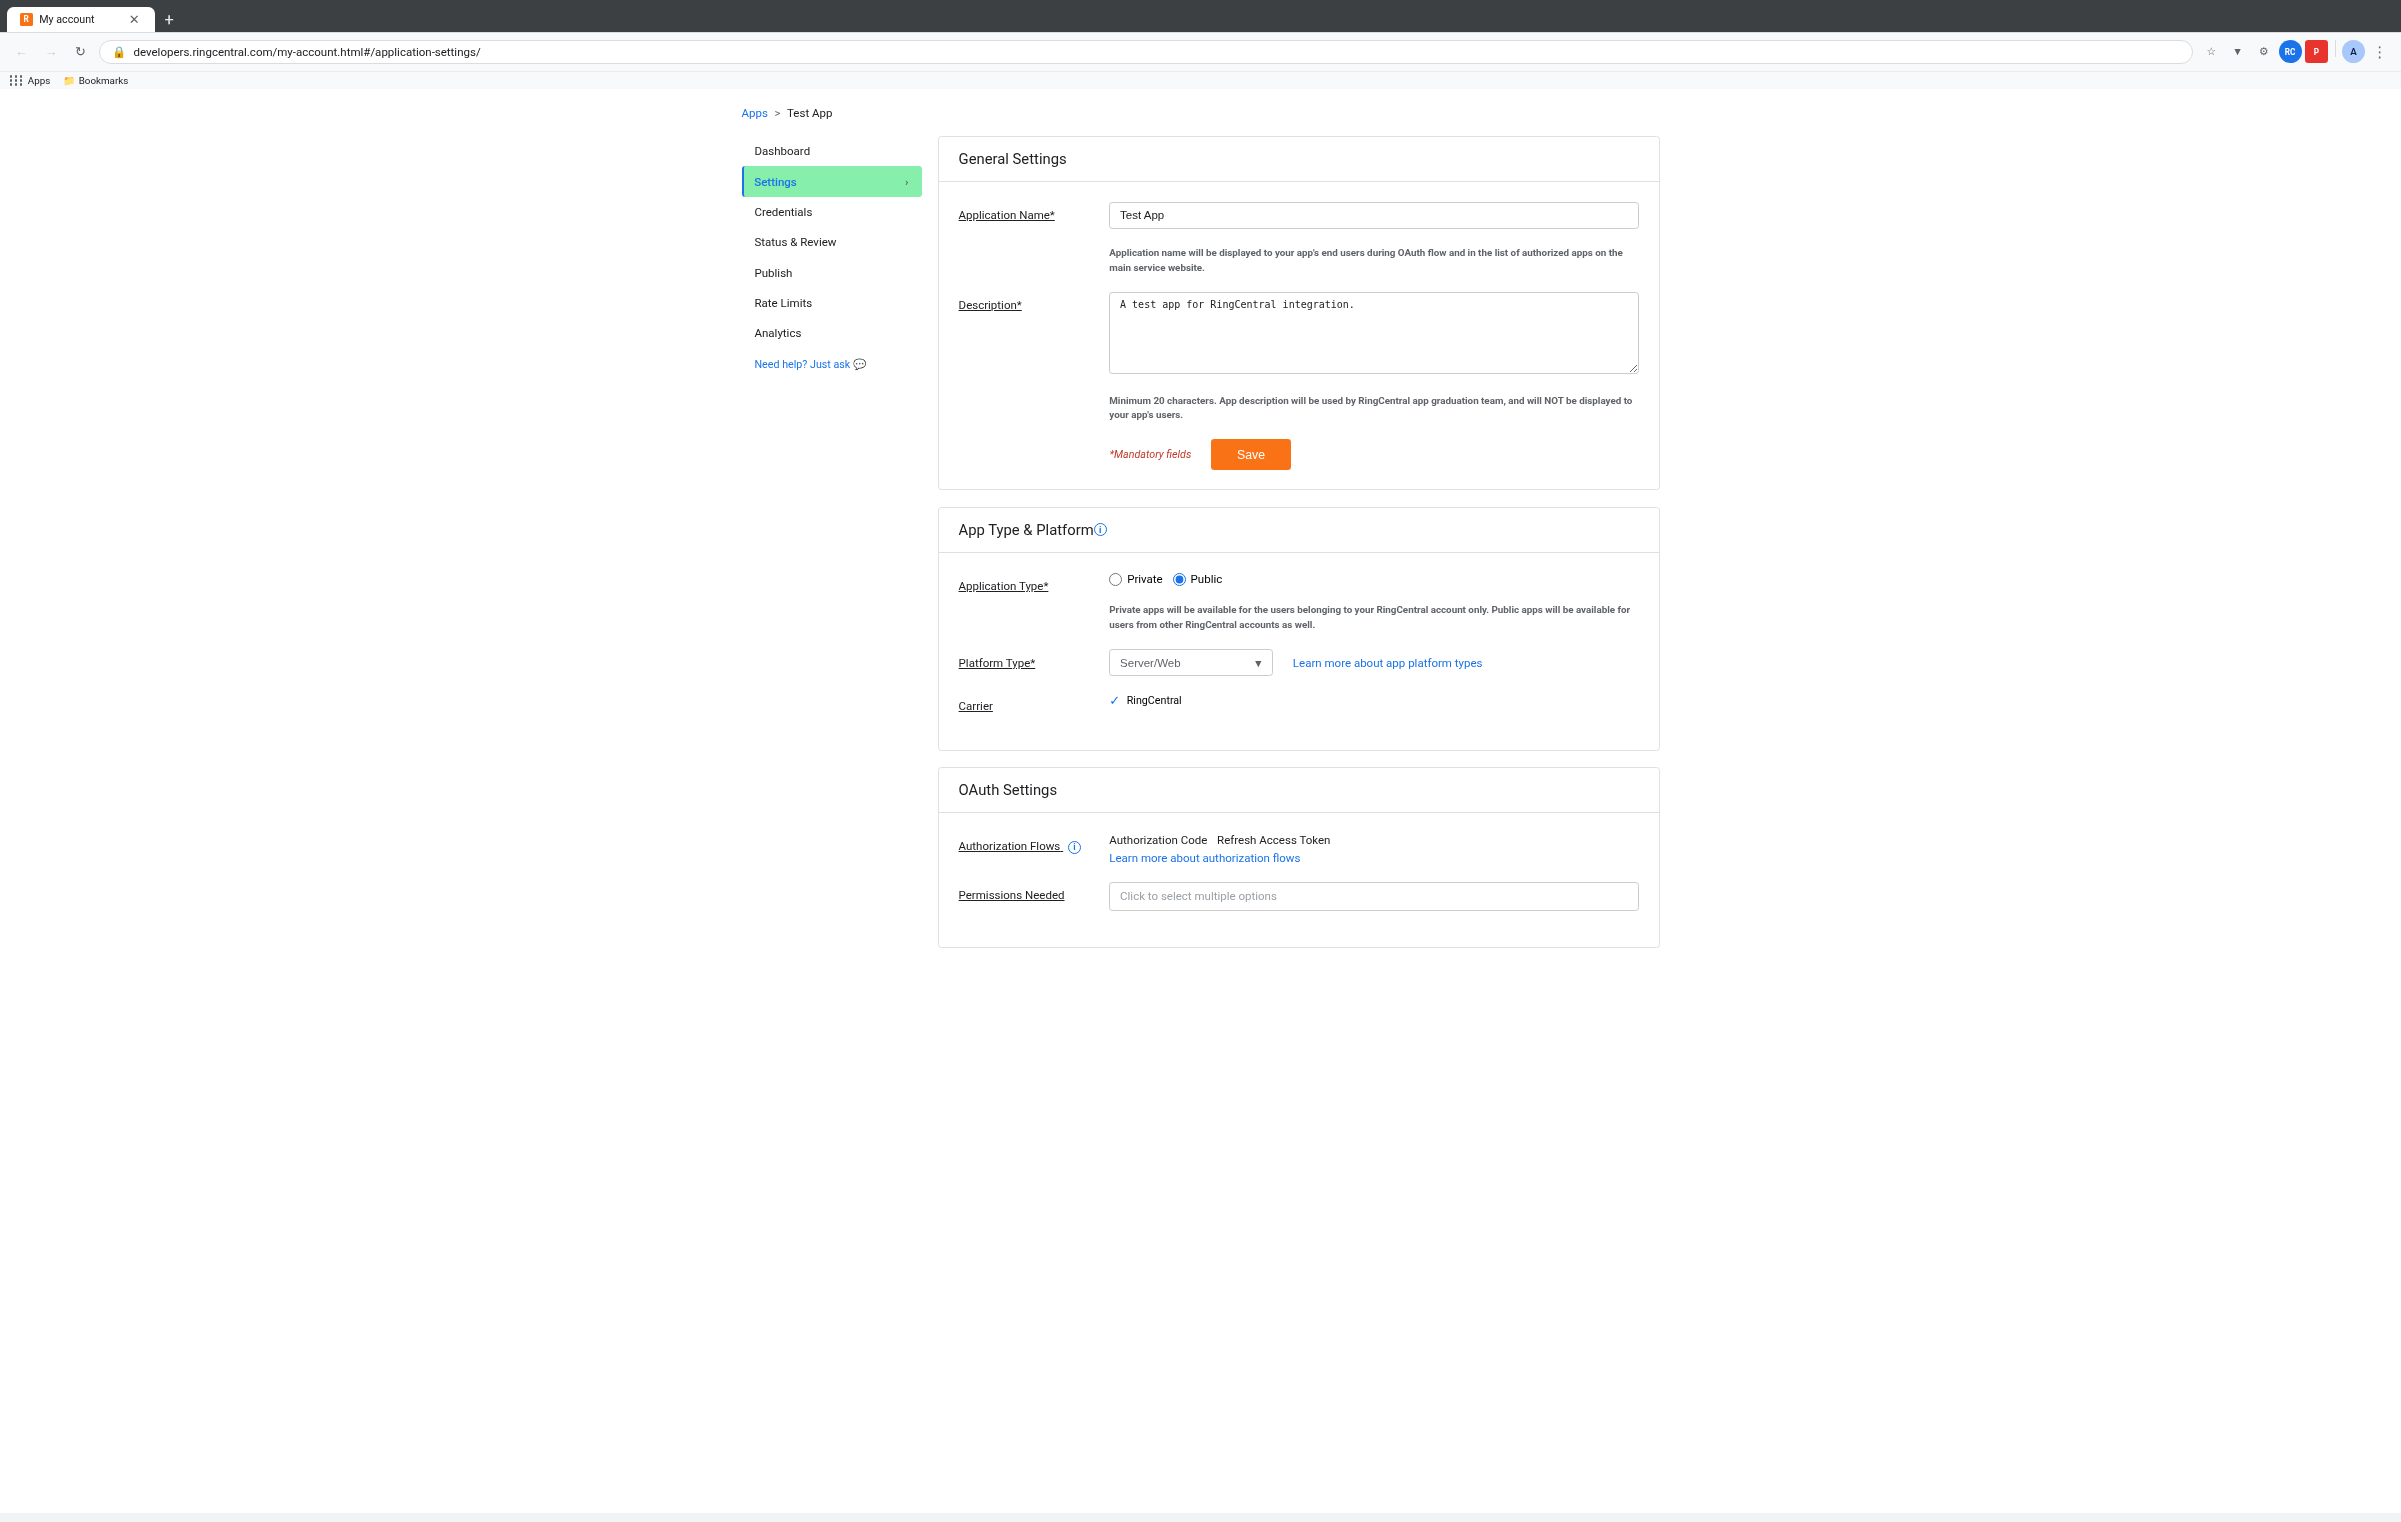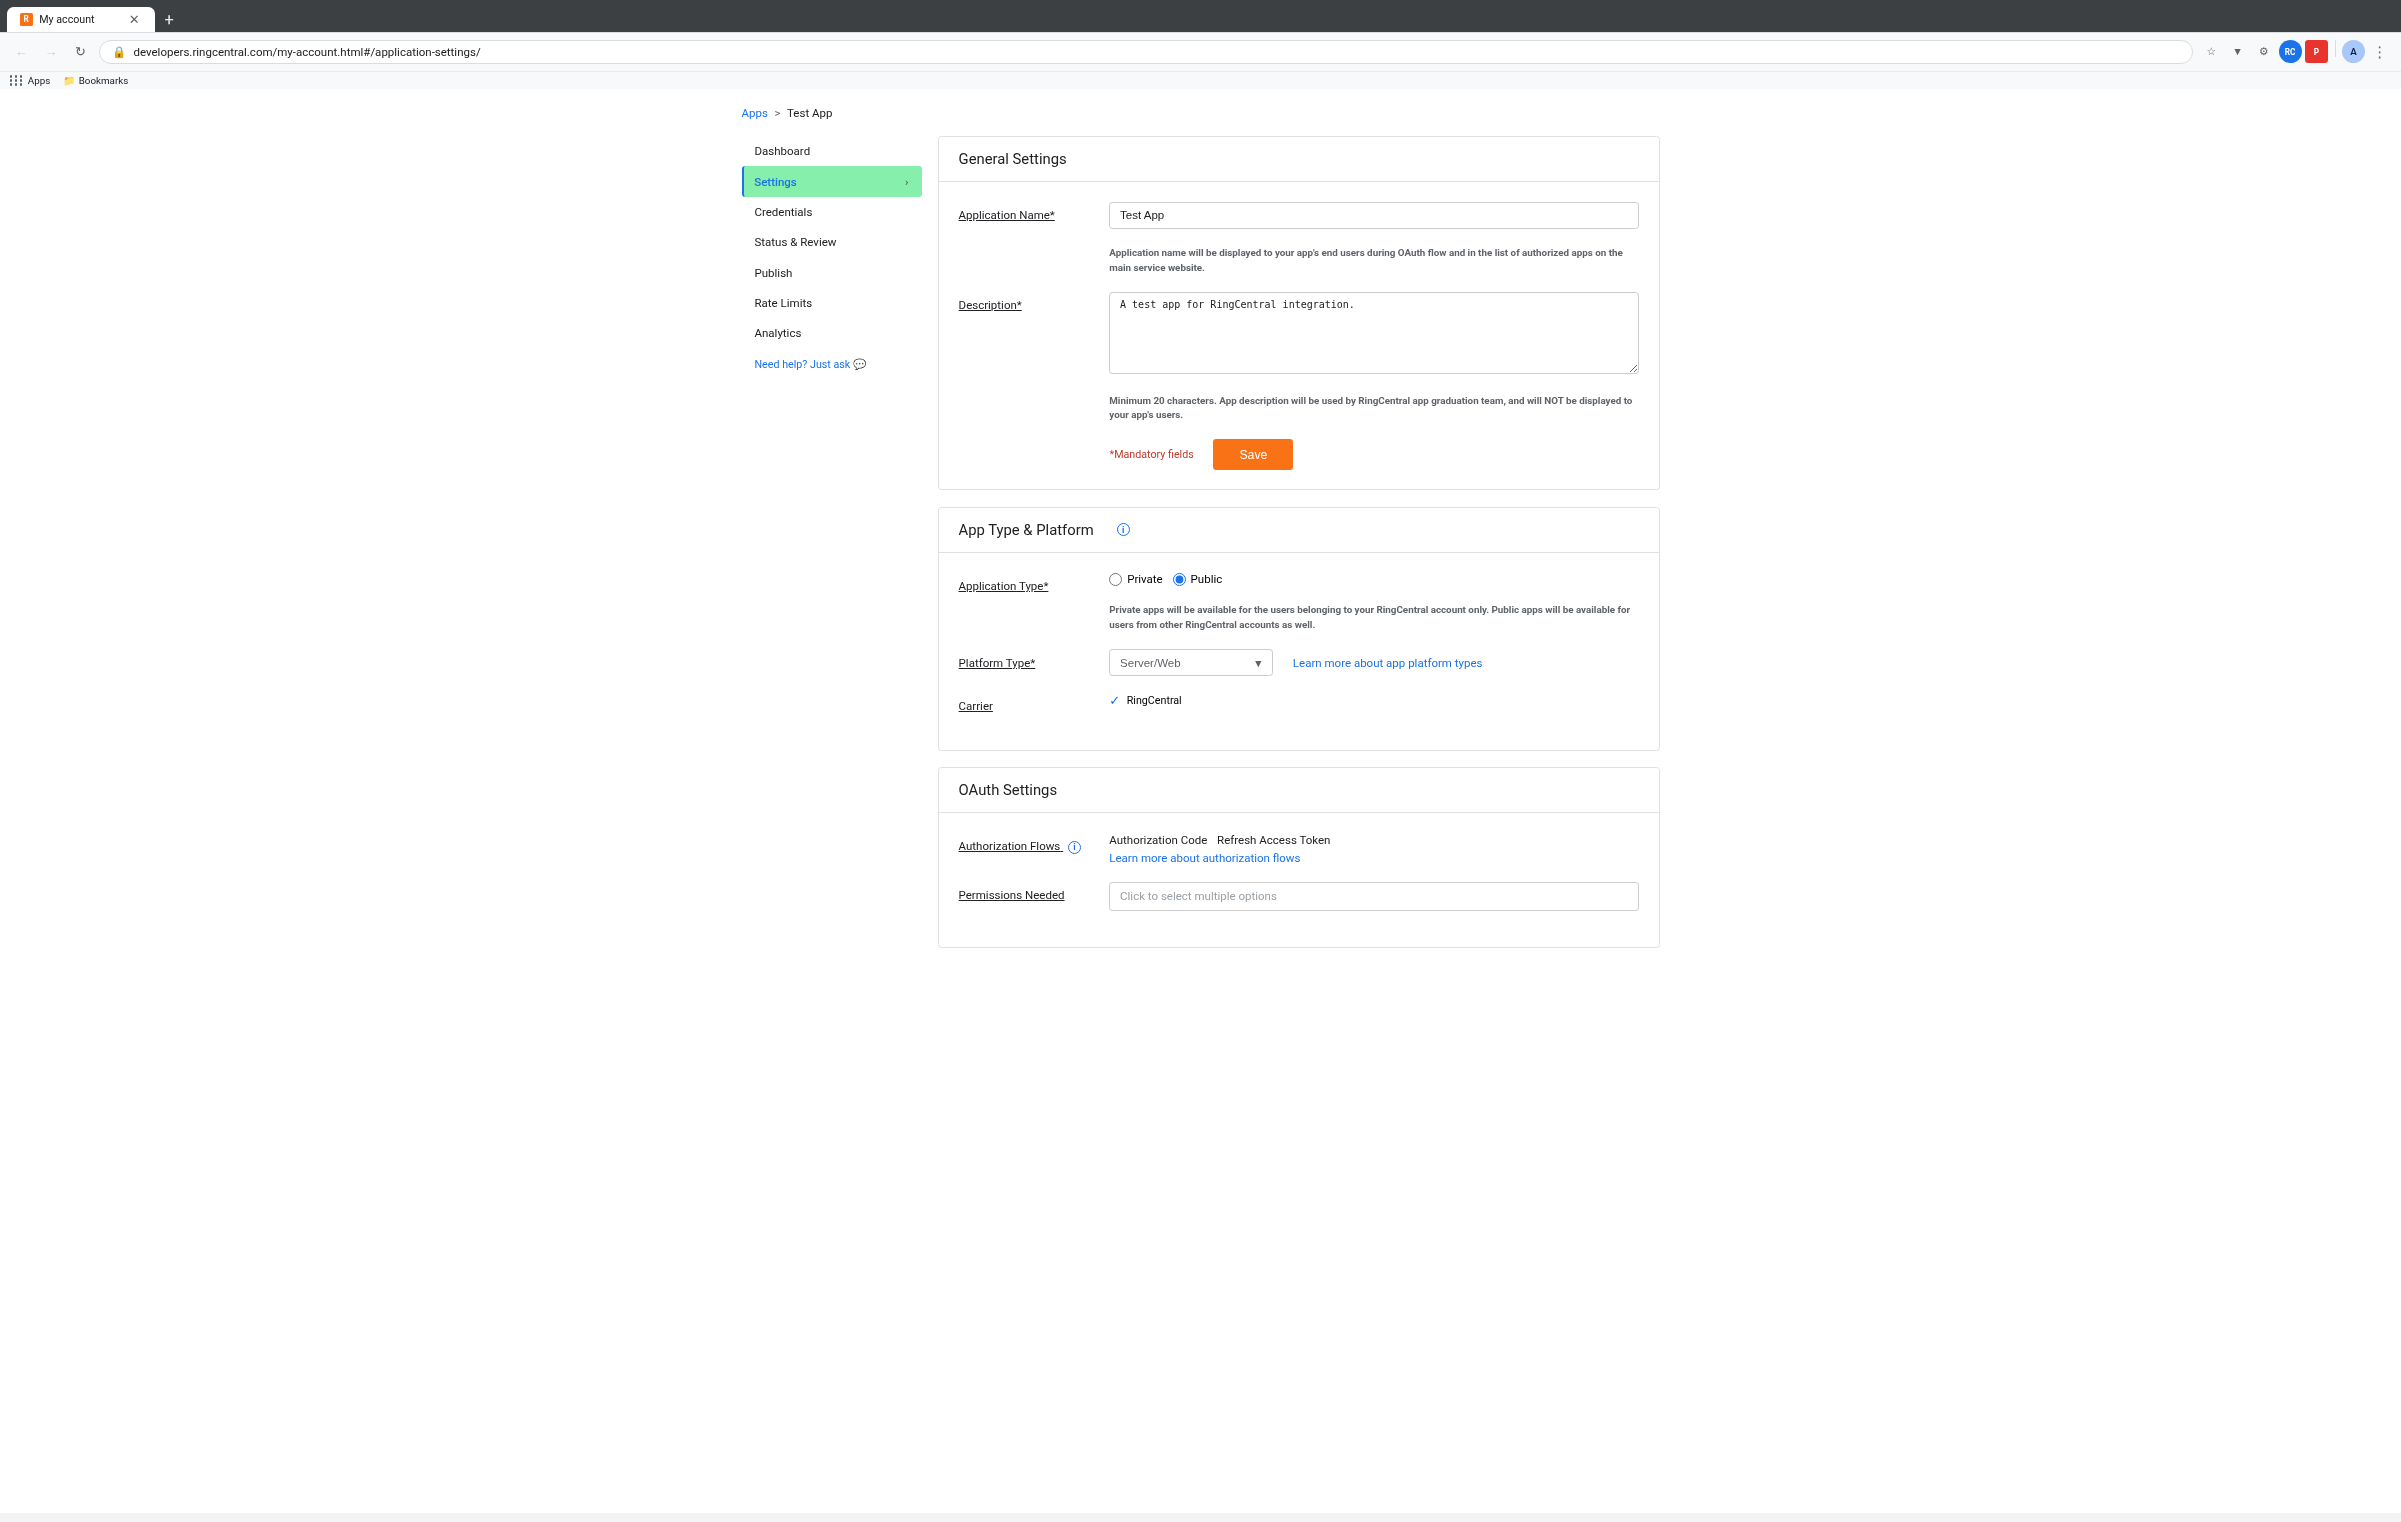--- a/index.html
+++ b/index.html
@@ -56,24 +56,24 @@
     .section-header { padding: 13px 19.7px; border-bottom: 0.8px solid #e0e0e0; font-size: 14.8px; font-weight: 400; color: #202124; }
     .section-body { padding: 19.7px; }
 
     .form-row { display: flex; gap: 19.7px; margin-bottom: 16.4px; }
     .form-label { width: 131px; flex-shrink: 0; font-size: 11.5px; color: #202124; padding-top: 6.6px; text-decoration: underline; }
     .form-field { flex: 1; }
     .form-input { width: 100%; border: 0.8px solid #ccc; border-radius: 3.3px; padding: 6.6px 9.8px; font-size: 11.5px; color: #202124; outline: none; }
     .form-textarea { width: 100%; border: 0.8px solid #ccc; border-radius: 3.3px; padding: 6.6px 9.8px; font-size: 10px; color: #202124; outline: none; min-height: 82px; resize: vertical; }
     .form-hint { font-size: 9.8px; color: #5f6368; margin-top: 17px; line-height: 1.5; font-weight: bold; }
 
-    .mandatory { font-size: 10.7px; color: #c0392b; }
+    .mandatory { font-size: 10.7px; color: #c0392b; font-style: italic; }
     .save-btn { background: #f97316; color: #fff; border: none; border-radius: 3.3px; padding: 8.2px 26px; font-size: 12.3px; cursor: pointer; font-weight: 500; }
 
-    .section-title-with-icon { display: flex; align-items: center; gap: 23px; }
+    .section-title-with-icon { display: flex; align-items: center; gap: 0; }
     .info-icon { width: 13px; height: 13px; border-radius: 50%; border: 1.2px solid #1a73e8; color: #1a73e8; display: inline-flex; align-items: center; justify-content: center; font-size: 9px; font-weight: 700; cursor: pointer; }
 
     .radio-group { display: flex; gap: 10px; align-items: center; margin-bottom: 6.6px; }
     .radio-option { display: flex; align-items: center; gap: 4.9px; font-size: 11.5px; cursor: pointer; }
     .radio-input { width: 13px; height: 13px; accent-color: #1a73e8; }
 
     .select-wrapper { position: relative; display: inline-block; }
     .form-select { appearance: none; border: 0.8px solid #ccc; border-radius: 3.3px; padding: 6.6px 33px 6.6px 9.8px; font-size: 11.5px; color: #5f6368; background: #fff; cursor: pointer; min-width: 164px; outline: none; }
     .select-chevron { position: absolute; right: 9.8px; top: 50%; transform: translateY(-50%); color: #5f6368; pointer-events: none; }
 

